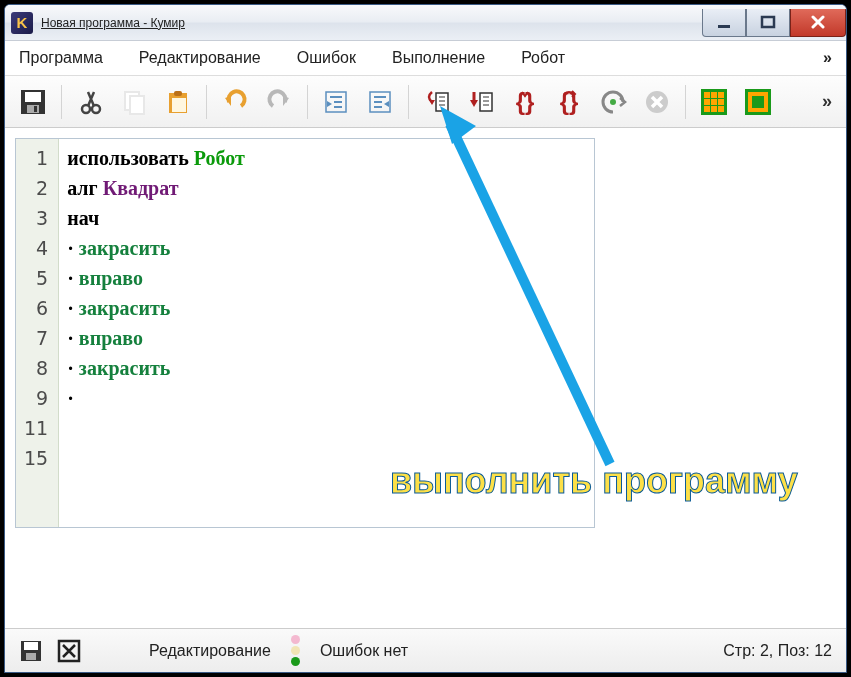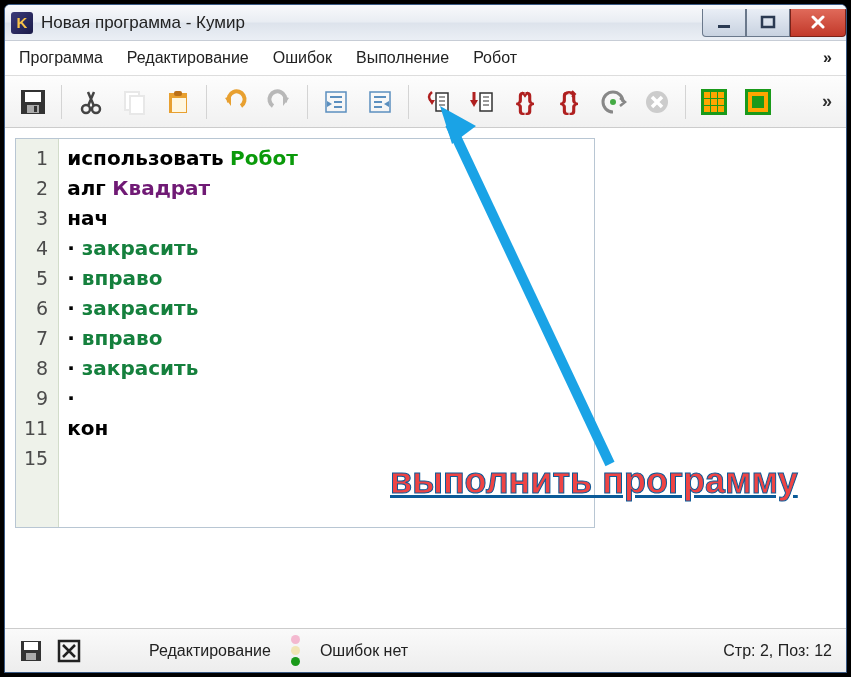--- a/index.html
+++ b/index.html
@@ -34,39 +34,39 @@
     border-bottom: 1px solid #c7cdd6;
   }
   .app-icon {
     width: 22px; height: 22px;
     background: linear-gradient(135deg,#3b3b7a,#1a1a48);
     border-radius: 3px;
     display: flex; align-items:center; justify-content:center;
     color: #f9c349; font-weight: bold; font-size: 15px;
     margin-right: 8px;
   }
-  .title-text { font-size: 17px; color: #222; flex: 1; }
+  .title-text { font-size: 12px; color: #222; flex: 1; text-decoration: underline; }
   .winbtns { display:flex; gap:0; margin-right:-6px; }
   .winbtn {
     width: 44px; height: 28px;
     display:flex; align-items:center; justify-content:center;
     border: 1px solid #6a788b; border-top:none;
     background: linear-gradient(to bottom,#e9eef6,#c8d2e0);
     font-weight:bold; color:#2b3a52; font-size:16px;
   }
   .winbtn.close { background: linear-gradient(to bottom,#e06a5a,#c2392a); color:#fff; border-color:#7a2218; width:56px; border-radius:0 0 4px 0; }
   .winbtn.first { border-radius:0 0 0 4px; }
   .menubar {
     display:flex; align-items:center;
     padding: 6px 10px;
     font-size: 16px;
     color:#222;
     background:#fff;
     border-bottom:1px solid #ddd;
-    gap: 16px;
+    gap: 28px;
   }
   .menubar span { padding: 2px 4px; cursor:default; }
   .menubar .more { margin-left:auto; font-weight:bold; }
   .toolbar {
     display:flex;
     align-items:center;
     padding: 6px 8px;
     background: linear-gradient(to bottom,#fdfdfd,#f1f1f1);
     border-bottom:1px solid #ccc;
     gap:4px;
@@ -112,21 +112,21 @@
     padding: 4px 10px 4px 8px;
     font-size:19px;
     line-height: 30px;
     user-select:none;
     border-right:1px solid #d2dcca;
   }
   .codelines {
     padding: 4px 8px;
     line-height:30px;
   }
-  .codeline { white-space: pre; }
+  .codeline { white-space: pre; font-family: Liberation Serif, serif; }
   .kw-black { color:#000; font-weight:bold; }
   .kw-green { color:#0a9a0a; font-weight:bold; }
   .kw-blue { color:#701a75; font-weight:bold; }
   .cmd { color:#15803d; font-weight:bold; }
   .dot { color:#000; font-weight:bold; }
   .console-gap { height: 60px; }
   .statusbar {
     display:flex;
     align-items:center;
     height: 44px;
@@ -145,26 +145,25 @@
   .tr-y { background:#ec5; opacity:.4; }
   .tr-g { background:#1a9a1a; }
   .annotation-arrow {
     position:absolute;
     left: 430px; top: 94px;
     pointer-events:none;
   }
   .annotation-text {
     position:absolute;
     left: 390px; top: 460px;
-    color:#ef4444;
+    color:#fde047;
     font-size: 36px;
     font-weight: bold;
     -webkit-text-stroke: 1px #0a5a98;
     pointer-events:none;
-    text-decoration:underline;
   }
   svg { display:block; }
 </style>
 </head>
 <body>
 
 <div class="window">
 
   <div class="titlebar">
     <div class="app-icon">K</div>
@@ -349,21 +348,20 @@
         <div class="codelines" id="codelines">
             <div class="codeline"><span class="kw-black">использовать</span><span> </span><span class="kw-green">Робот</span></div>
             <div class="codeline"><span class="kw-black">алг</span><span> </span><span class="kw-blue">Квадрат</span></div>
             <div class="codeline"><span class="kw-black">нач</span></div>
             <div class="codeline"><span class="dot">· </span><span class="cmd">закрасить</span></div>
             <div class="codeline"><span class="dot">· </span><span class="cmd">вправо</span></div>
             <div class="codeline"><span class="dot">· </span><span class="cmd">закрасить</span></div>
             <div class="codeline"><span class="dot">· </span><span class="cmd">вправо</span></div>
             <div class="codeline"><span class="dot">· </span><span class="cmd">закрасить</span></div>
             <div class="codeline"><span class="dot">·</span></div>
-            <div class="codeline"><span class="kw-black">кон</span></div>
             <div class="codeline"><span></span></div>
           </div>
       </div>
     </div>
     <div class="sidepanel"></div>
   </div>
 
   <div class="console-gap"></div>
 
   <div class="statusbar">

